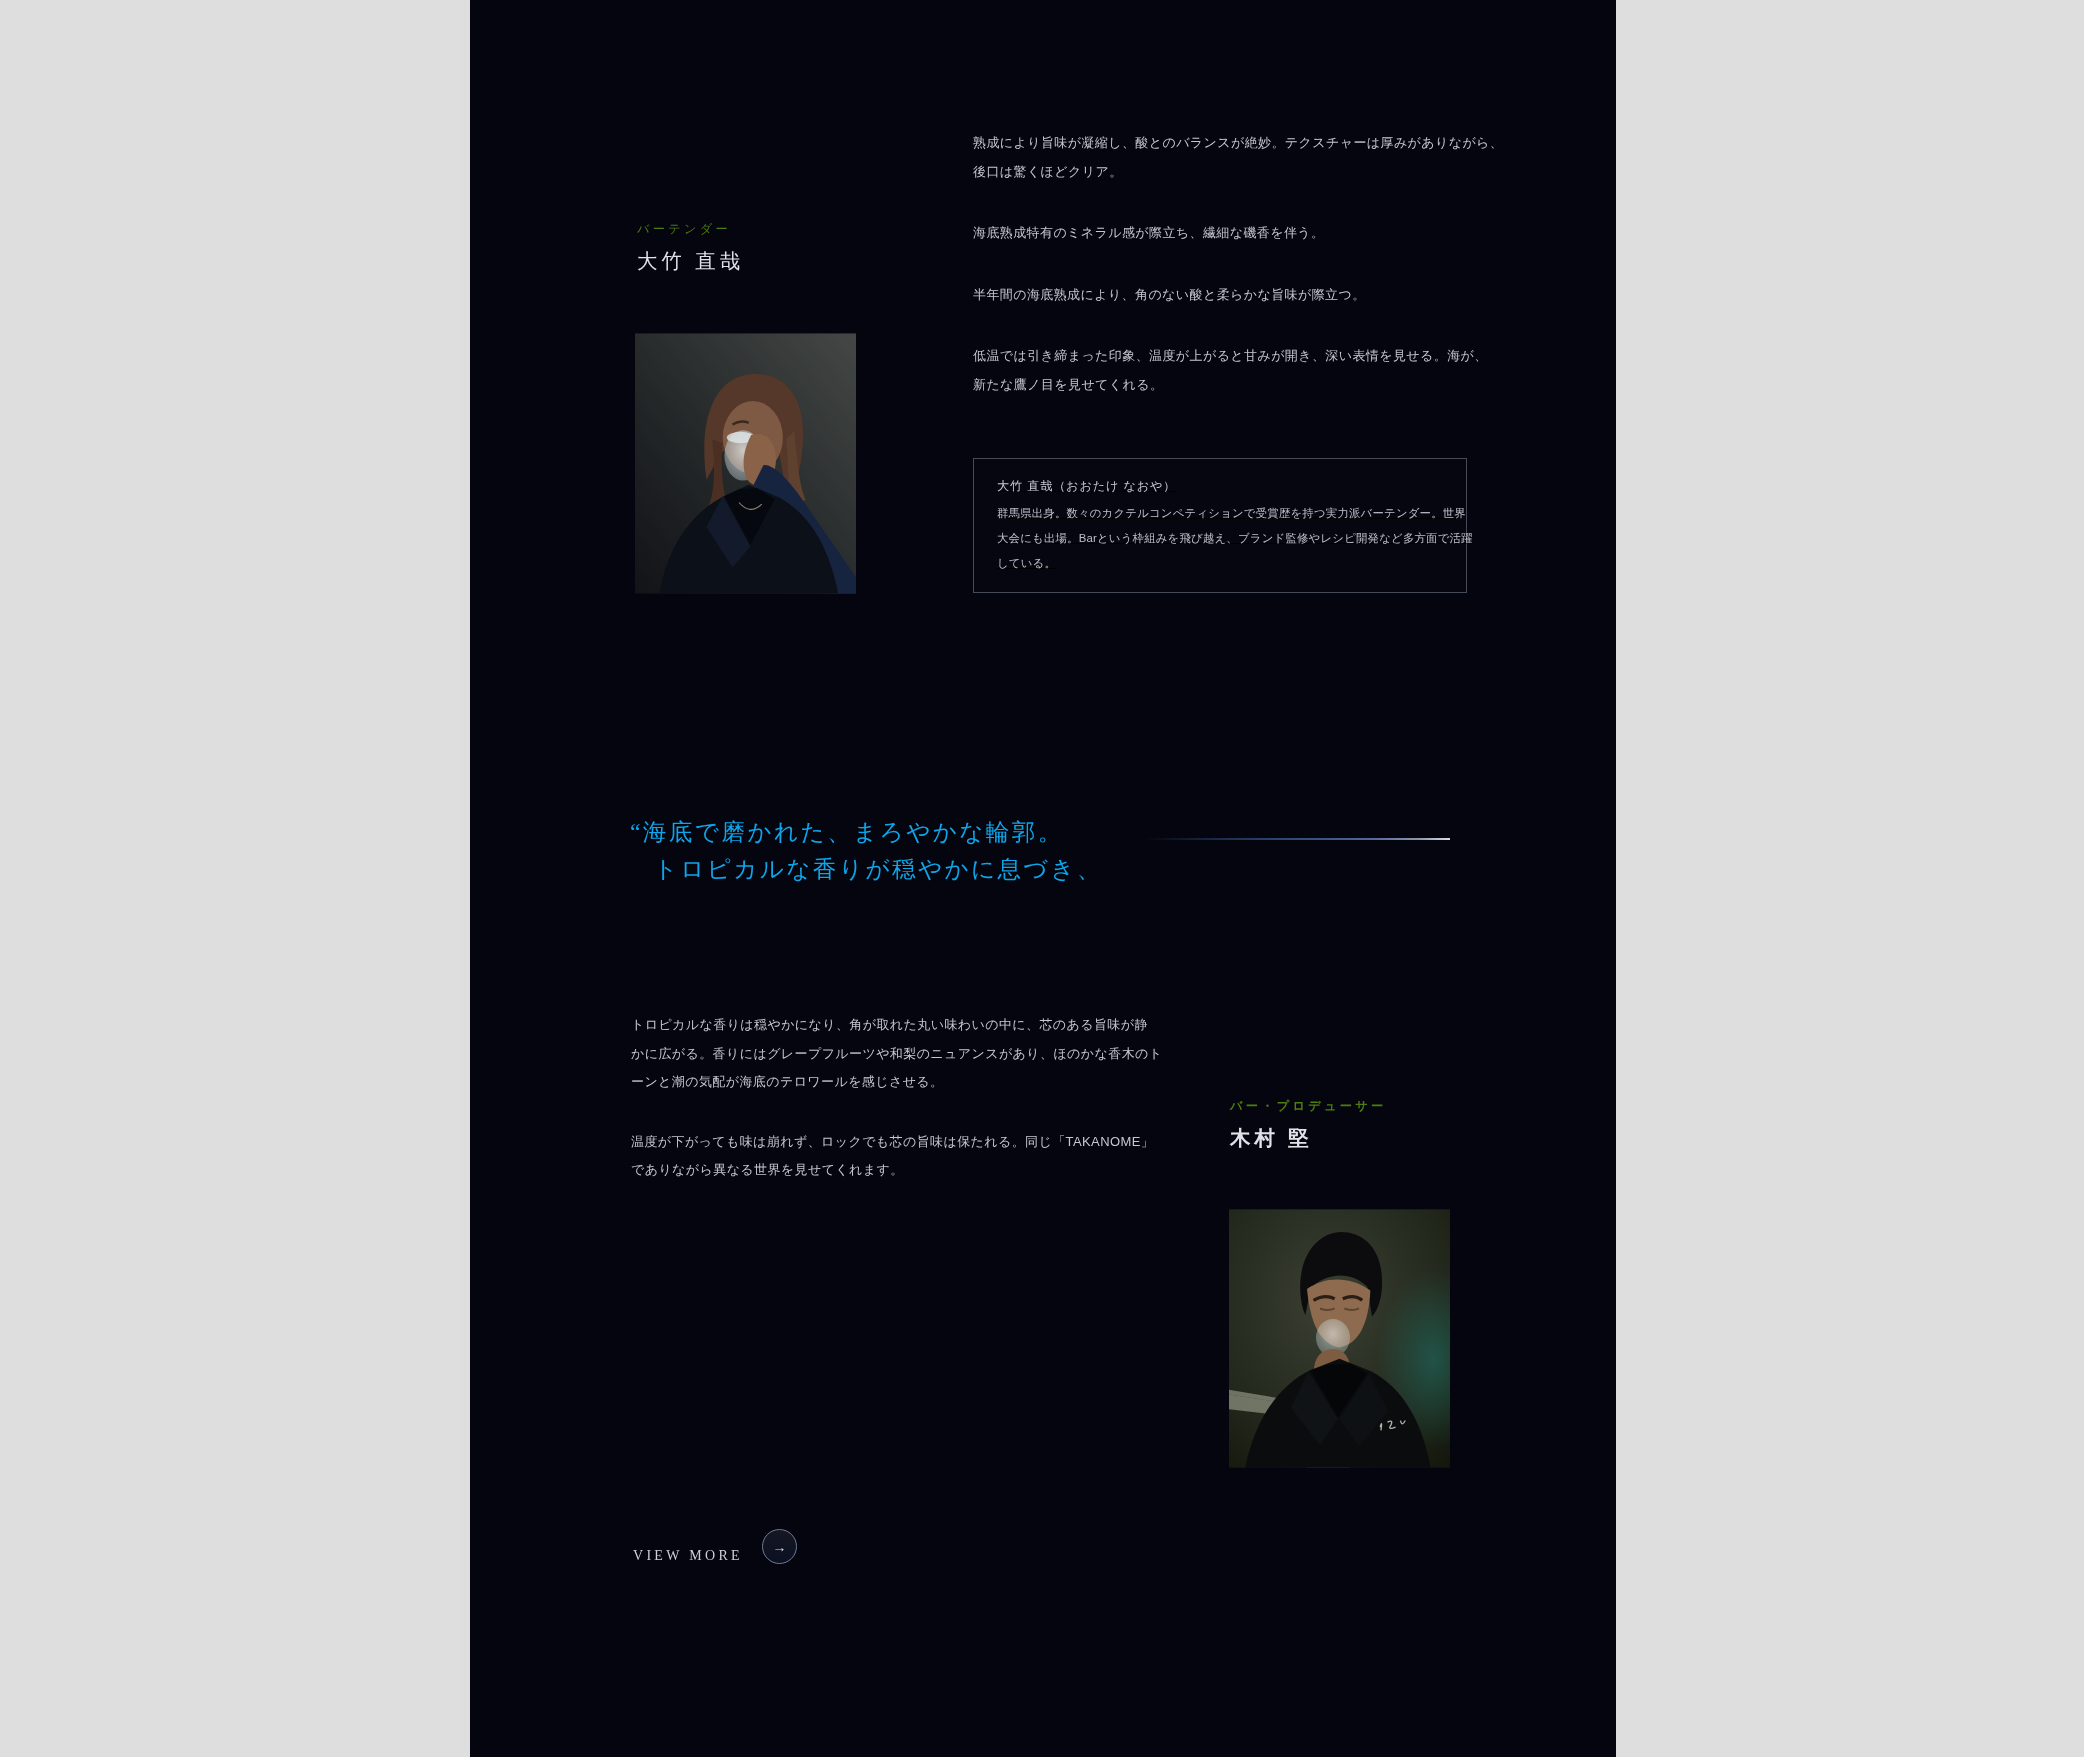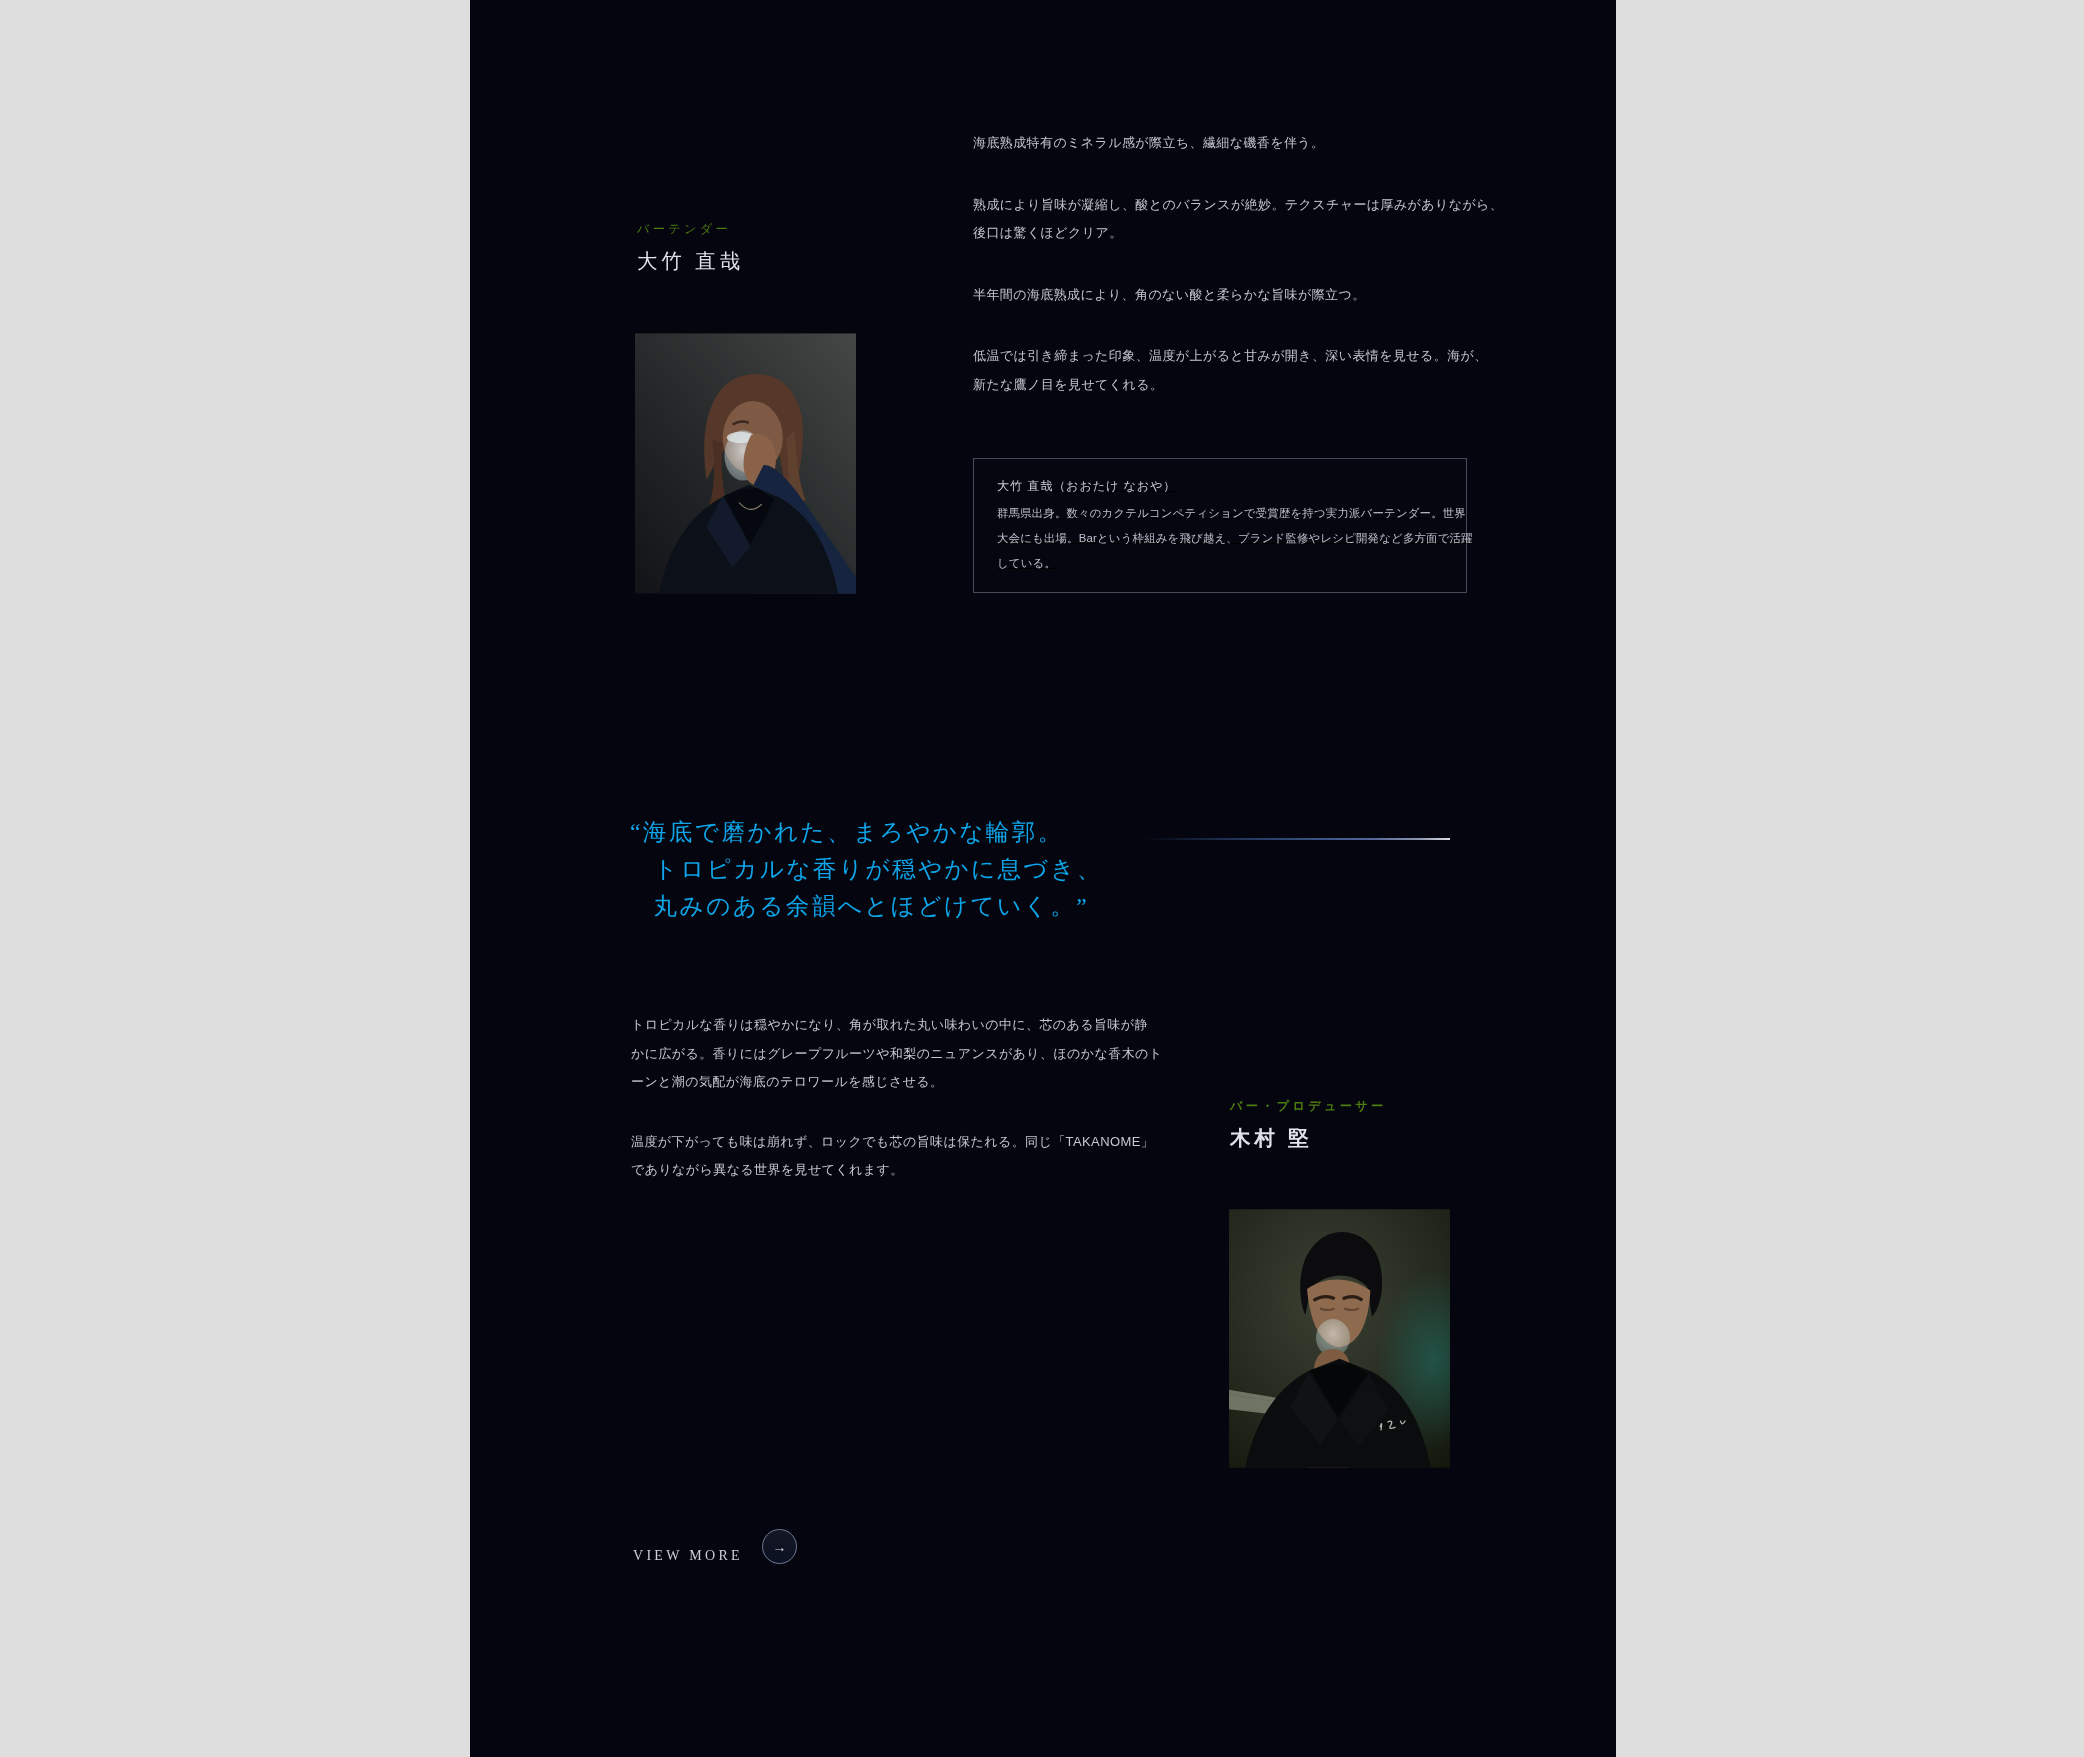--- a/index.html
+++ b/index.html
@@ -123,39 +123,38 @@
       <path d="M272,300 L200,196 C185,176 168,160 158,162 L146,186 C170,206 205,250 235,320 L272,320 Z" fill="#16243f"></path>
 
       <path d="M30,320 C40,262 70,220 110,200 L140,186 L178,202 C220,226 240,270 250,320 Z" fill="#0c1018"></path>
       <path d="M110,200 L142,260 L172,204 L150,190 L128,192 Z" fill="#060810"></path>
       <path d="M108,200 L88,238 L120,288 L142,262 Z" fill="#121a2c"></path>
 
       <path d="M128,208 q14,16 28,2" stroke="#c9b89a" stroke-width="1.4" fill="none" opacity="0.7"></path>
     </svg>
 
     <div class="abs" style="left:503px;top:129px;width:521px;">
-      <p class="body-par">海底熟成特有のミネラル感が際立ち、繊細な磯香を伴う。</p>
       <p class="body-par">熟成により旨味が凝縮し、酸とのバランスが絶妙。テクスチャーは厚みがありながら、
 後口は驚くほどクリア。</p>
+      <p class="body-par">海底熟成特有のミネラル感が際立ち、繊細な磯香を伴う。</p>
       <p class="body-par">半年間の海底熟成により、角のない酸と柔らかな旨味が際立つ。</p>
       <p class="body-par">低温では引き締まった印象、温度が上がると甘みが開き、深い表情を見せる。海が、
 新たな鷹ノ目を見せてくれる。</p>
     </div>
 
     <div class="bio-box abs" style="left:503px;top:458px;width:494px;height:135px;">
       <p class="bio-name">大竹 直哉（おおたけ なおや）</p>
       <p class="bio-text">群馬県出身。数々のカクテルコンペティションで受賞歴を持つ実力派バーテンダー。世界
 大会にも出場。Barという枠組みを飛び越え、ブランド監修やレシピ開発など多方面で活躍
 している。</p>
     </div>
 
     <div class="quote abs" style="left:160px;top:814px;">
       <div class="q-line">“海底で磨かれた、まろやかな輪郭。</div>
       <div class="q-line indent">トロピカルな香りが穏やかに息づき、</div>
-      <div class="q-line indent">丸みのある余韻へとほどけていく。”</div>
     </div>
     <div class="divider" style="left:674px;top:838px;width:306px;"></div>
 
     <div class="abs" style="left:161px;top:1011px;width:521px;">
       <p class="body-par" style="margin-bottom:31px;">トロピカルな香りは穏やかになり、角が取れた丸い味わいの中に、芯のある旨味が静
 かに広がる。香りにはグレープフルーツや和梨のニュアンスがあり、ほのかな香木のト
 ーンと潮の気配が海底のテロワールを感じさせる。</p>
       <p class="body-par" style="margin-bottom:0;">温度が下がっても味は崩れず、ロックでも芯の旨味は保たれる。同じ「TAKANOME」
 でありながら異なる世界を見せてくれます。</p>
     </div>

